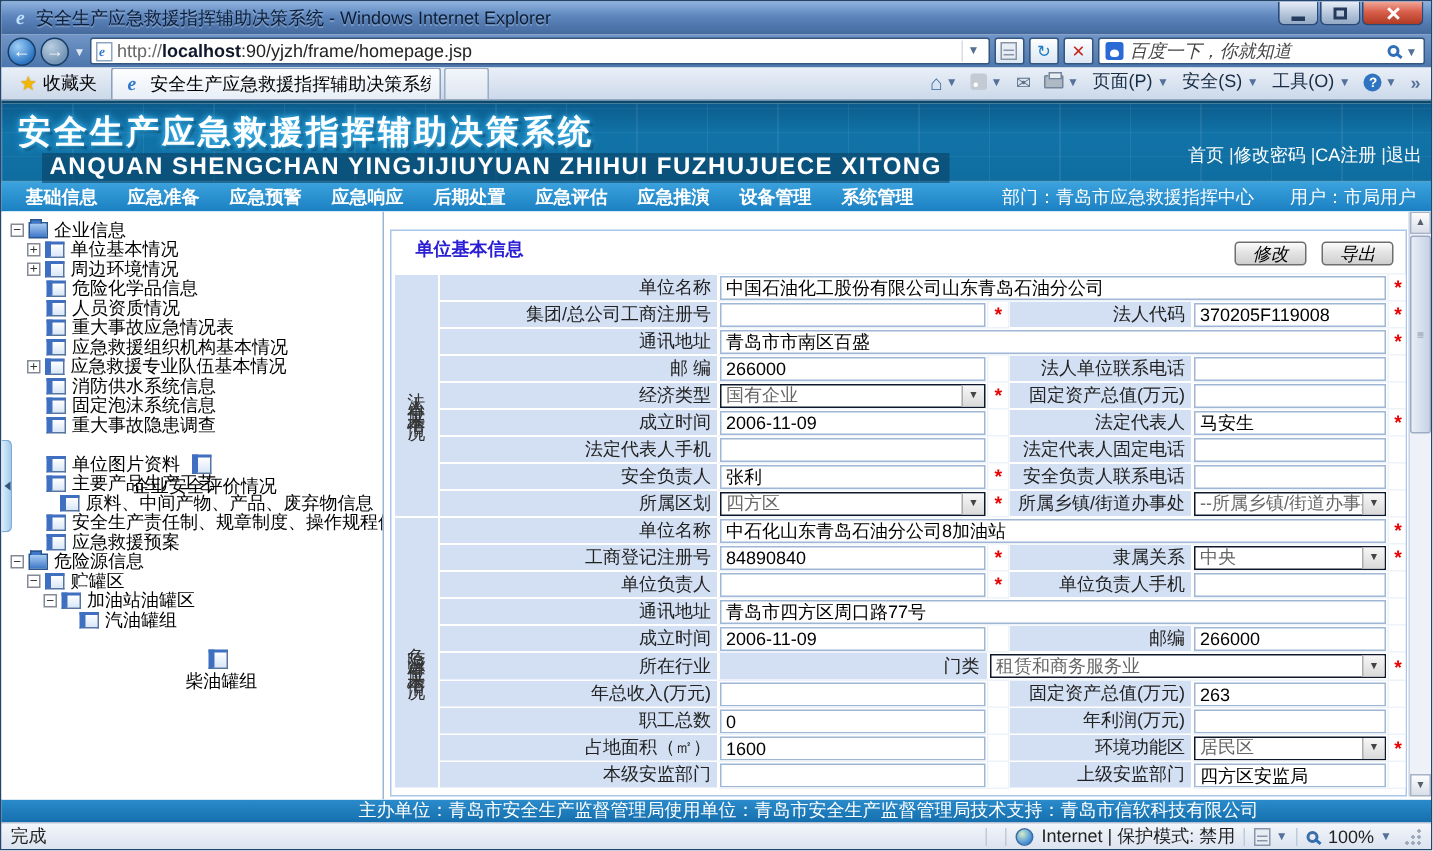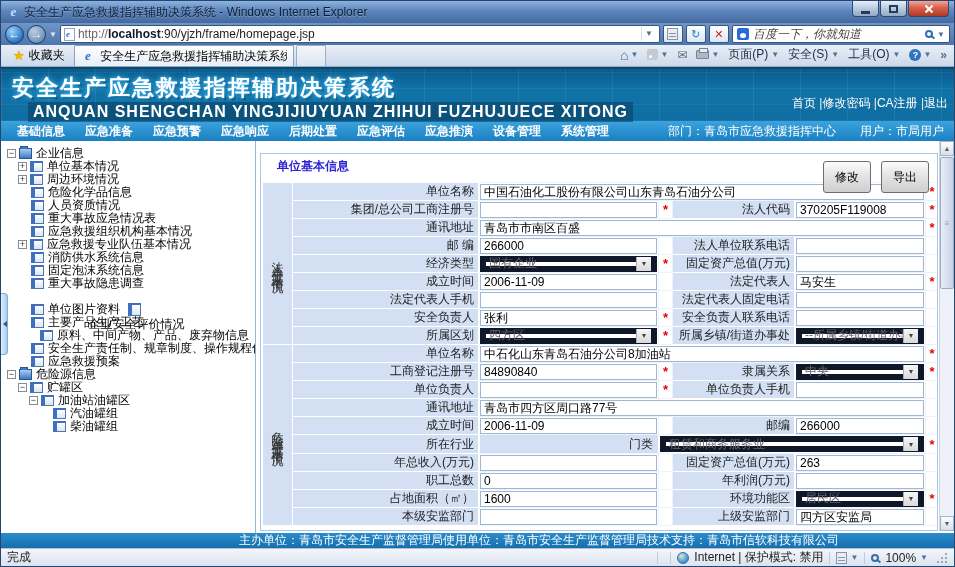--- a/index.html
+++ b/index.html
@@ -88,32 +88,32 @@
   .tico { width:13px; height:11px; flex:0 0 13px; margin-right:4px; background:linear-gradient(#fff,#d8e6f8); border:1px solid #55749f; border-left:4px solid #3f6fc0; border-top:2px solid #3f6fc0; }
   .tico.folder { background:linear-gradient(#a9cdf2,#3f78c8); border:1px solid #28568f; position:relative; }
   .tico.folder:before { content:""; position:absolute; left:0; top:-3px; width:6px; height:2px; background:#3f78c8; border:1px solid #28568f; border-bottom:none; }
   .splitter { position:absolute; left:0; top:152px; width:7px; height:62px; background:linear-gradient(90deg,#dceefc,#a8cdeb); border:1px solid #7fadd6; border-left:none; border-radius:0 4px 4px 0; display:flex; align-items:center; justify-content:center; }
   .splitter:after { content:""; width:0; height:0; border:3px solid transparent; border-right:4px solid #33557c; margin-right:2px; }
 
   .mainpanel { flex:1; position:relative; background:#fff; overflow:hidden; }
   .fieldset { position:absolute; left:4px; right:16px; top:12px; bottom:2px; border:1px solid #aac6e8; overflow:hidden; }
   .legend { position:absolute; left:12px; top:4px; background:#fff; padding:0 4px; color:#2a1fd4; font-weight:bold; z-index:2; }
   .form-btns { position:absolute; top:7px; right:8px; display:flex; gap:10px; z-index:2; }
-  .btn { width:48px; height:32px; background:linear-gradient(#fbfbfb,#e4e4e4 45%,#cfcfcf); border:1px solid #6e6e6e; border-radius:3px; display:flex; align-items:center; justify-content:center; cursor:pointer; }
+  .btn { width:48px; height:16px; background:linear-gradient(#fbfbfb,#e4e4e4 45%,#cfcfcf); border:1px solid #6e6e6e; border-radius:3px; display:flex; align-items:center; justify-content:center; cursor:pointer;font-style:italic; }
 
   table.formtable { border-collapse:collapse; table-layout:fixed; width:676px; margin:28px 0 0 1px; border:1px solid #b0c8e6; }
   .formtable td { height:18px; font-size:12px; overflow:hidden; }
   td.gcell { background:#d3e0f4; border:1px solid #fff; text-align:center; vertical-align:middle; }
   .vtext { writing-mode:vertical-lr; text-orientation:upright; letter-spacing:3px; color:#333; margin:0 auto; line-height:14px; }
   td.lbl { background:#d3e0f4; border:1px solid #fff; text-align:right; padding-right:4px; color:#222; white-space:nowrap; }
   td.fld { background:#fff; border:1px solid #eef3fa; padding:0 1px; }
   td.starc { background:#fff; border:1px solid #eef3fa; text-align:center; }
   .req { color:#e80000; font-weight:bold; font-size:13px; }
   .inp { height:16px; border:1px solid #9fb6d4; background:#fff; padding:0 3px; line-height:14px; white-space:nowrap; overflow:hidden; }
-  .selbox { height:16px; border:6px solid #0f172a; background:#fff; display:flex; align-items:center; color:#666; padding-left:3px; }
+  .selbox { height:16px; border:1px solid #0f172a; background:#fff; display:flex; align-items:center; color:#666; padding-left:3px; }
   .selval { flex:1; white-space:nowrap; overflow:hidden; }
   .selarr { width:15px; height:14px; background:linear-gradient(#f7f7f7,#d9d9d9); border-left:1px solid #adadad; color:#444; font-size:7px; display:flex; align-items:center; justify-content:center; }
   .flexrow { display:flex; align-items:center; height:18px; }
   .subl { width:178px; flex:0 0 178px; background:#d3e0f4; text-align:right; padding-right:5px; height:100%; display:flex; align-items:center; justify-content:flex-end; color:#222; }
   .flexrow .selbox { flex:1; margin-left:2px; }
 
   .vscroll { position:absolute; right:0; top:0; bottom:2px; width:15px; background:#eef2f8; border-left:1px solid #cbd5e3; }
   .sbtn { height:15px; border:1px solid #a8b4c6; background:linear-gradient(#fdfdfd,#d9dfe9); color:#55606e; font-size:7px; display:flex; align-items:center; justify-content:center; }
   .sbtn.down { position:absolute; bottom:0; left:0; right:0; }
   .sthumb { position:absolute; top:16px; left:0; right:0; height:132px; background:linear-gradient(90deg,#e9eef6,#c6d2e4); border:1px solid #9cacc4; border-radius:2px; display:flex; align-items:center; justify-content:center; color:#8a98ac; font-size:8px; letter-spacing:0; }
@@ -352,21 +352,21 @@
         <div class="tree-row" style="padding-left: 28px;">
           <span class="exp">−</span>
           <span class="tico"></span>
           <span>加油站油罐区</span>
         </div>
         <div class="tree-row" style="padding-left: 39px;">
           <span class="exp-spacer"></span>
           <span class="tico"></span>
           <span>汽油罐组</span>
         </div>
-        <div class="tree-row" style="padding-left: 39px;">
+        <div class="tree-row" style="padding-left: 39px; flex-direction: column;">
           <span class="exp-spacer"></span>
           <span class="tico"></span>
           <span>柴油罐组</span>
         </div>
       </div>
     <div class="mainpanel">
       <div class="fieldset">
         <span class="legend">单位基本信息</span>
         <div class="form-btns">
           <span class="btn">修改</span>

